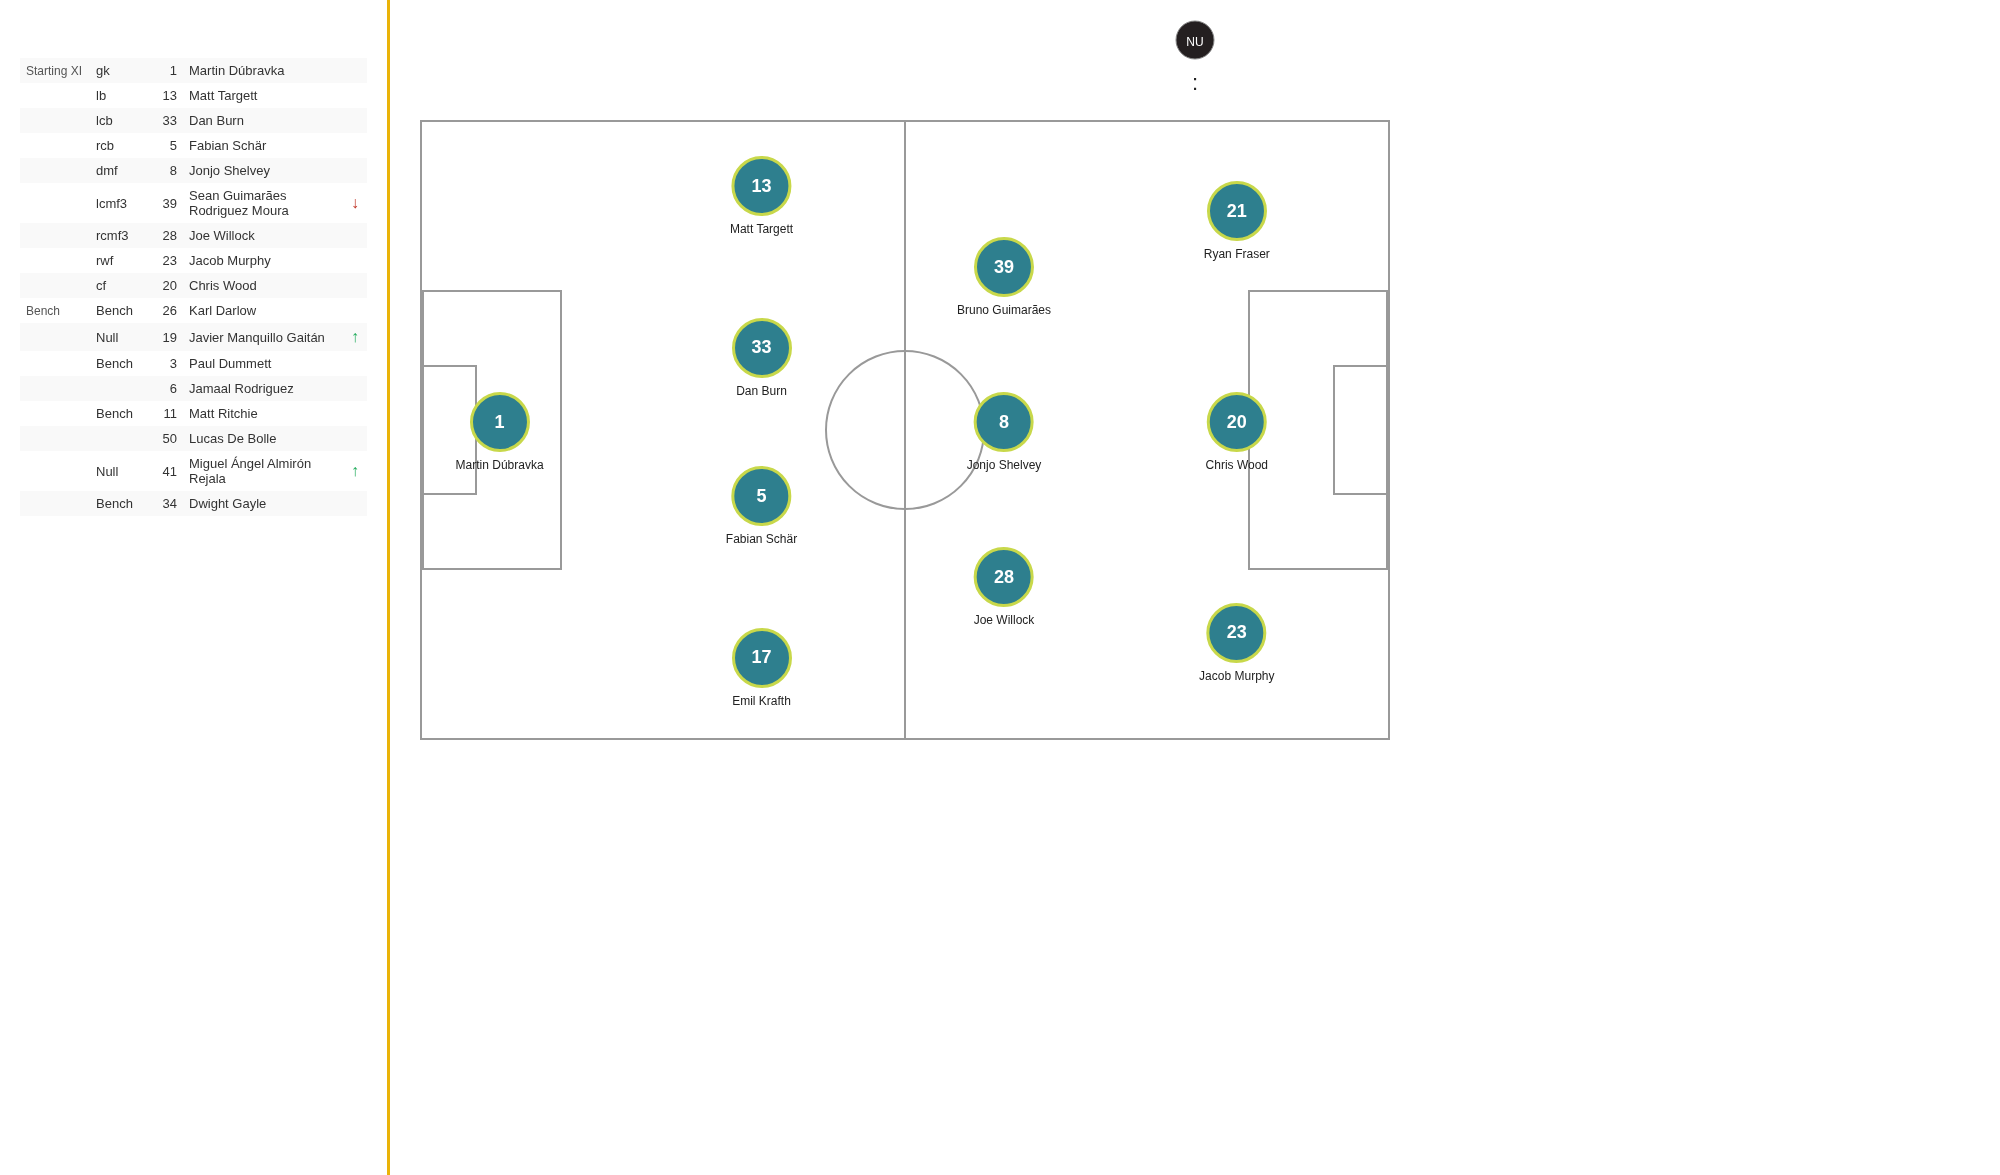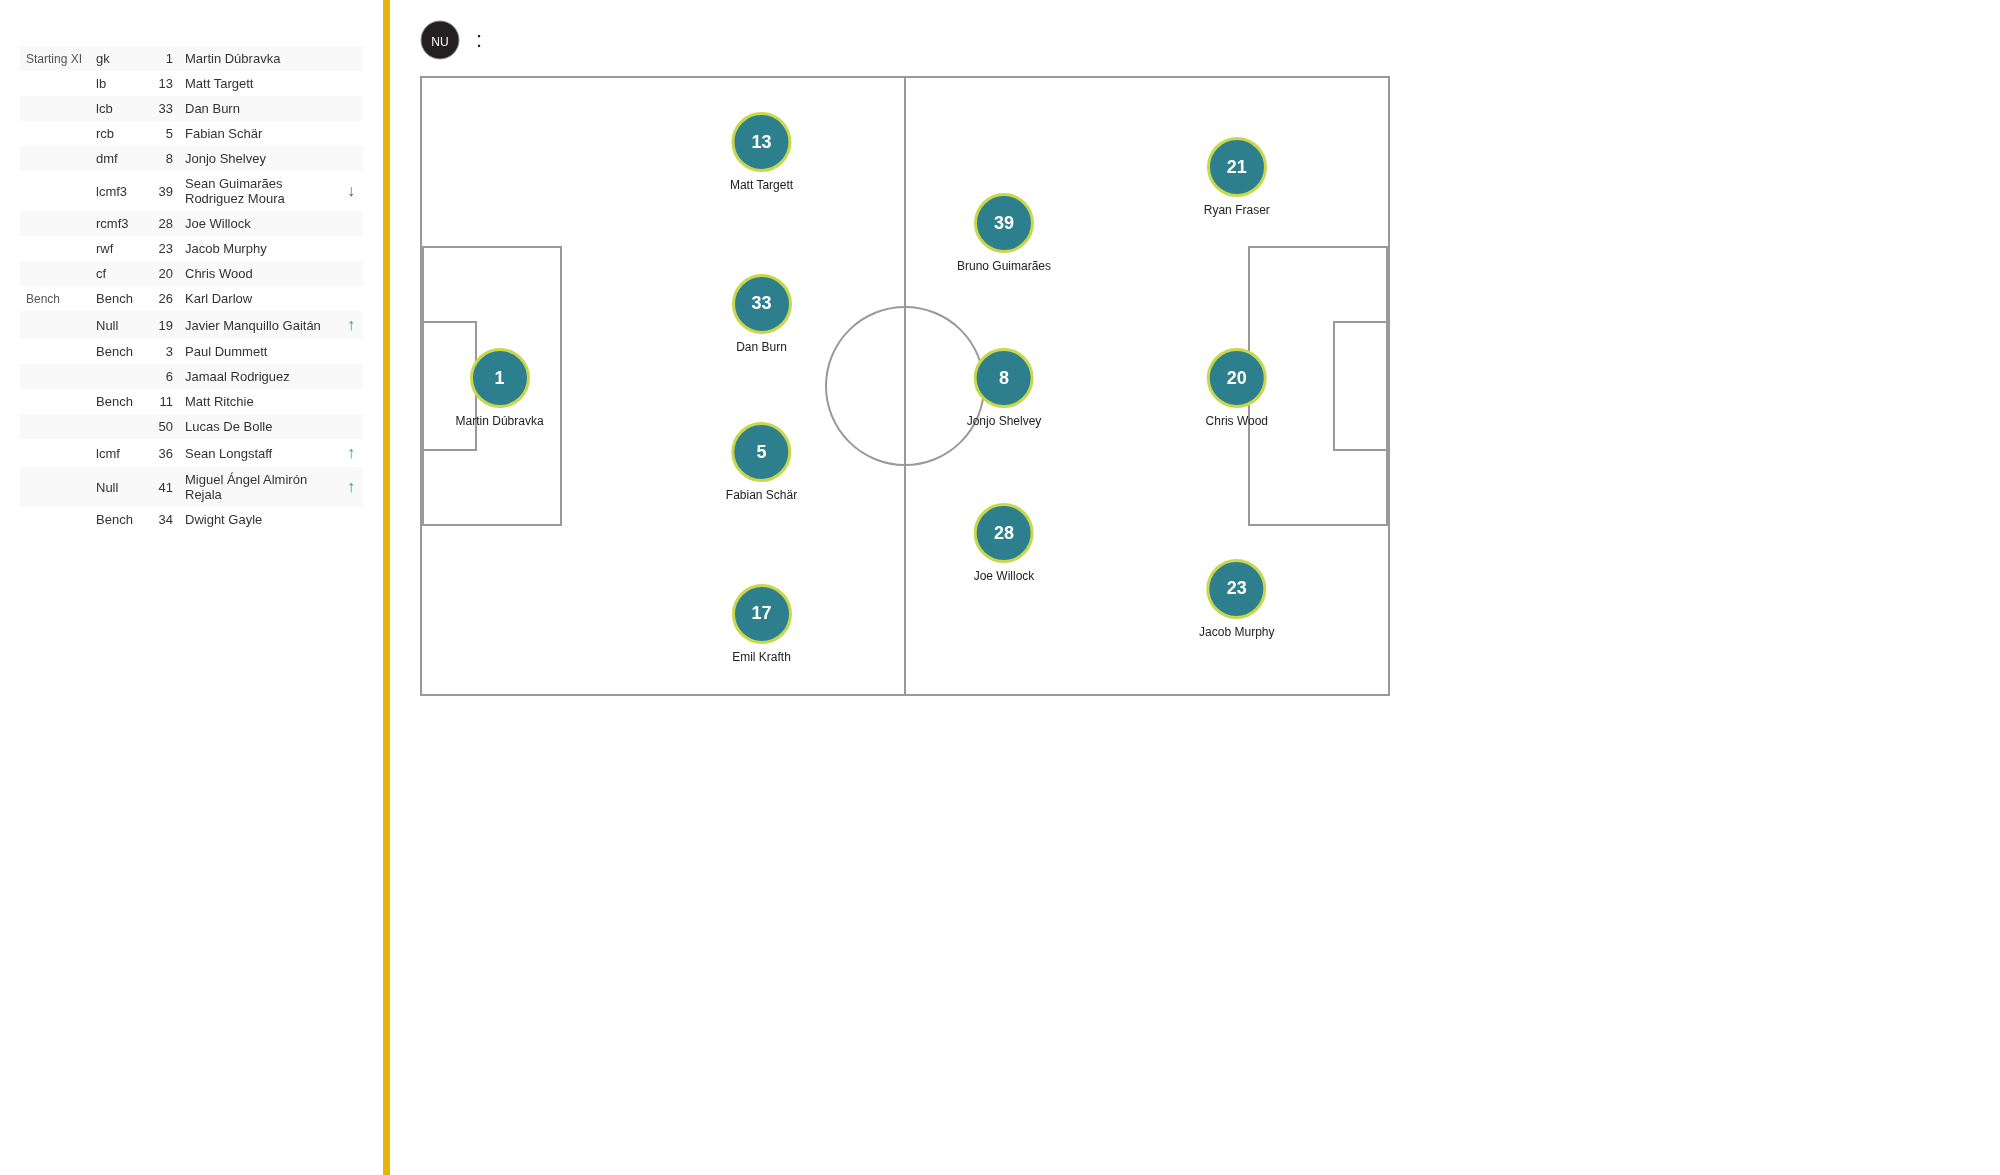--- a/index.html
+++ b/index.html
@@ -8,22 +8,22 @@
       font-family: Arial, sans-serif;
       font-size: 13px;
       display: flex;
       width: 2000px;
       min-height: 1175px;
     }
 
     
     .left-panel {
       width: 390px;
-      padding: 30px 20px;
-      border-right: 7px solid #eab308;
+      padding: 42px 20px;
+      border-right: 3px solid #eab308;
     }
     .lineup-title {
       font-size: 18px;
       font-weight: normal;
       text-align: center;
       margin-bottom: 16px;
       color: #222;
     }
     .lineup-table {
       width: 100%;
@@ -58,21 +58,22 @@
 
     
     .right-panel {
       flex: 1;
       padding: 20px 30px;
     }
     .team-header {
       display: flex;
       align-items: center;
       gap: 10px;
-      margin-bottom: 16px;
+      margin-bottom: 24px;
+      flex-direction: column;
     }
     .club-badge {
       width: 40px;
       height: 40px;
     }
     .team-title {
       font-size: 22px;
       font-weight: normal;
       color: #222;
     }
@@ -288,27 +289,20 @@
         </tr>
         <tr>
           <td></td>
           <td></td>
           <td class="num">50</td>
           <td class="name">Lucas De Bolle</td>
           <td class="icon"></td>
         </tr>
         <tr>
           <td></td>
-          <td>lcmf</td>
-          <td class="num">36</td>
-          <td class="name">Sean Longstaff</td>
-          <td class="icon"><span class="arrow-up">↑</span></td>
-        </tr>
-        <tr>
-          <td></td>
           <td>Null</td>
           <td class="num">41</td>
           <td class="name">Miguel Ángel Almirón Rejala</td>
           <td class="icon"><span class="arrow-up">↑</span></td>
         </tr>
         <tr>
           <td></td>
           <td>Bench</td>
           <td class="num">34</td>
           <td class="name">Dwight Gayle</td>

